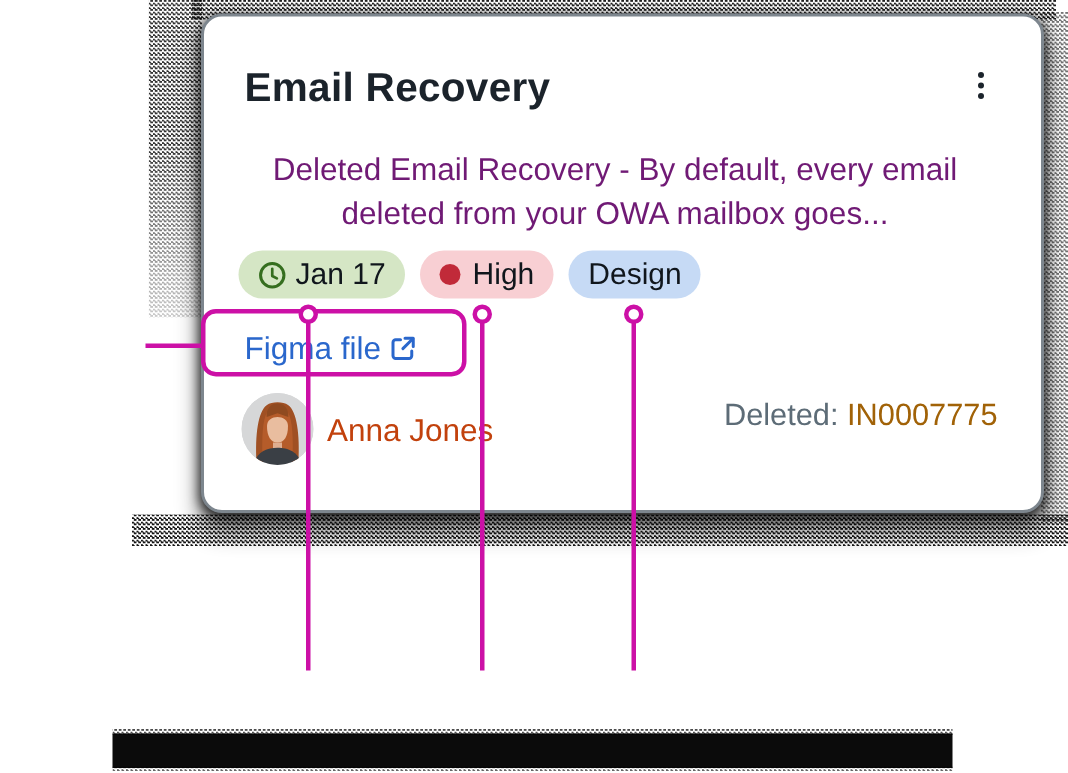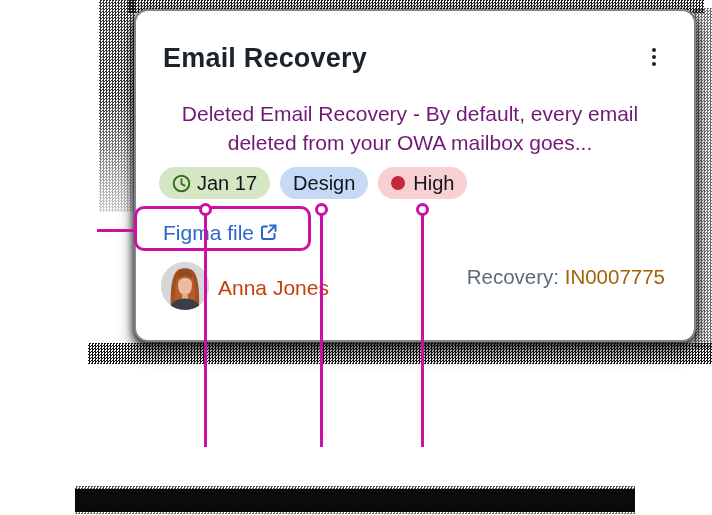--- a/index.html
+++ b/index.html
@@ -121,27 +121,27 @@
       <span class="badge badge-date">
         <span style="display:inline-flex;">
           <svg width="19" height="19" viewBox="0 0 19 19">
             <circle cx="9.5" cy="9.5" r="7.8" fill="none" stroke="#356e1f" stroke-width="2"></circle>
             <path d="M9.5 5.2 L9.5 10 L12.6 11.6" fill="none" stroke="#356e1f" stroke-width="1.8" stroke-linecap="round" stroke-linejoin="round"></path>
           </svg>
         </span>
         <span>Jan 17</span>
       </span>
 
-      <span class="badge badge-tag">
-        <span>Design</span>
-      </span>
-
       <span class="badge badge-priority">
         <span class="prio-dot"></span>
         <span>High</span>
+      </span>
+
+      <span class="badge badge-tag">
+        <span>Design</span>
       </span>
     </div>
 
     <a class="figma-link">
       <span>Figma file</span>
       <span style="display:inline-flex;position:relative;top:-1px;">
         <svg width="19" height="19" viewBox="0 0 19 19">
           <path d="M8 3.5 H4.8 A1.8 1.8 0 0 0 3 5.3 V14.2 A1.8 1.8 0 0 0 4.8 16 H13.7 A1.8 1.8 0 0 0 15.5 14.2 V11" fill="none" stroke="#2a67cc" stroke-width="2" stroke-linecap="round"></path>
           <path d="M11 2.5 H16.5 V8" fill="none" stroke="#2a67cc" stroke-width="2" stroke-linecap="round" stroke-linejoin="round"></path>
           <path d="M16.2 2.8 L9.6 9.4" fill="none" stroke="#2a67cc" stroke-width="2" stroke-linecap="round"></path>
@@ -156,21 +156,21 @@
         <path d="M14 44 C13.5 30 14 18 17 13 C19 10 29 10 31 13 C34 18 34.5 30 34 44 Z" fill="#b55c2a"></path>
         <path d="M17 22 C17 14 31 14 31 22 C31 29 28.5 33 24 33 C19.5 33 17 29 17 22 Z" fill="#e9bd9f"></path>
         <path d="M24 7 C19 7 16.5 11 16.8 16 L24 13.5 L31.2 16 C31.5 11 29 7 24 7 Z" fill="#8f4a20"></path>
         <path d="M21 33 H27 V38 H21 Z" fill="#dfae90"></path>
         <path d="M8 48 C10 39 17 36.5 24 36.5 C31 36.5 38 39 40 48 Z" fill="#3a3f45"></path>
       </svg>
     </div>
     <div class="assignee-name">Anna Jones</div>
 
     <div class="meta">
-      <div><span>Recovery: </span><a>IN0007775</a></div>
+      <div><span>Deleted: </span><a>IN0007775</a></div>
     </div>
   </div>
 
   <div class="annot annot-hline"></div>
   <div class="annot annot-box"></div>
   <div class="annot annot-vline vline-1"></div>
   <div class="annot annot-vline vline-2"></div>
   <div class="annot annot-vline vline-3"></div>
   <div class="annot annot-node node-1"></div>
   <div class="annot annot-node node-2"></div>

